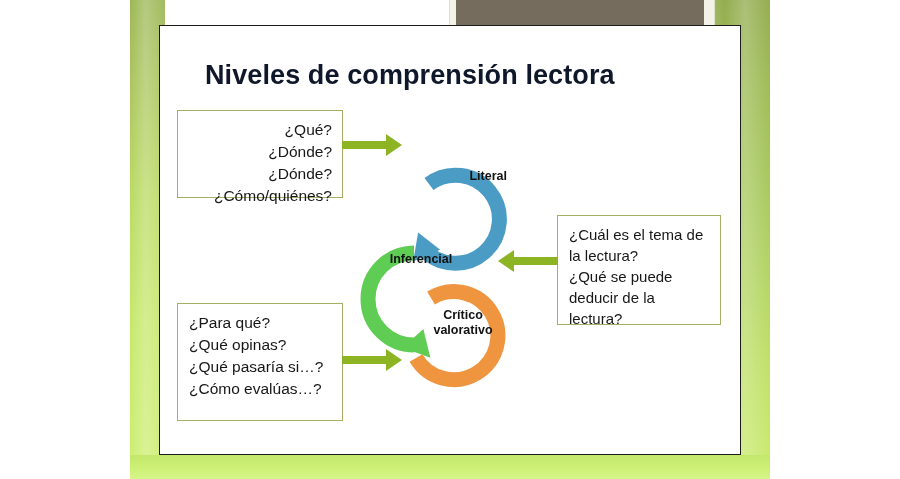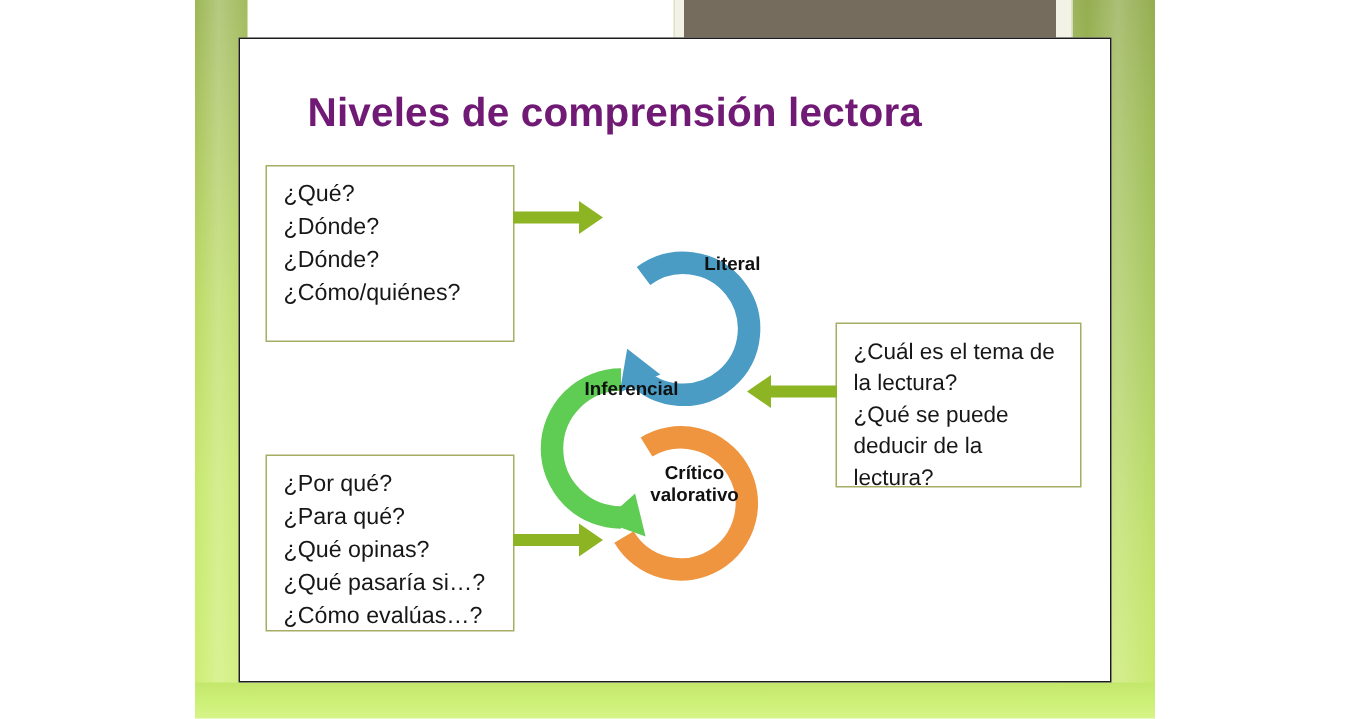--- a/index.html
+++ b/index.html
@@ -95,39 +95,39 @@
   }
 
   
   .title {
     position: absolute;
     left: 205px;
     top: 60px;
     width: 500px;
     font-size: 27px;
     font-weight: bold;
-    color: #701a75;
+    color: #0f172a;
     letter-spacing: 0.1px;
     white-space: nowrap;
   }
 
   
   .qbox {
     position: absolute;
     border: 1.3px solid #a6ae63;
     background: #ffffff;
     box-sizing: border-box;
     padding: 8px 10px 8px 11px;
     font-size: 15.5px;
     line-height: 1.42;
     color: #171717;
   }
   .qbox .line { white-space: nowrap; }
 
-  #box-literal   { left: 177px; top: 110px;  width: 166px; height: 118px; }
+  #box-literal   { left: 177px; top: 110px;  width: 166px; height: 88px; text-align: right; }
   #box-critico   { left: 177px; top: 303px;  width: 166px; height: 118px; }
   #box-inferencial {
     left: 557px; top: 215px; width: 164px; height: 110px;
     font-size: 15px; line-height: 1.4;
   }
   #box-inferencial .line { white-space: normal; }
 
   
   .diagram {
     position: absolute;
@@ -168,21 +168,20 @@
   <div class="title">Niveles de comprensión lectora</div>
 
   <div class="qbox" id="box-literal">
     <div class="line">¿Qué?</div>
     <div class="line">¿Dónde?</div>
     <div class="line">¿Dónde?</div>
     <div class="line">¿Cómo/quiénes?</div>
   </div>
 
   <div class="qbox" id="box-critico">
-    <div class="line">¿Por qué?</div>
     <div class="line">¿Para qué?</div>
     <div class="line">¿Qué opinas?</div>
     <div class="line">¿Qué pasaría si…?</div>
     <div class="line">¿Cómo evalúas…?</div>
   </div>
 
   <div class="qbox" id="box-inferencial">
     <div class="line">¿Cuál es el tema de la lectura?</div>
     <div class="line">¿Qué se puede deducir de la lectura?</div>
   </div>

